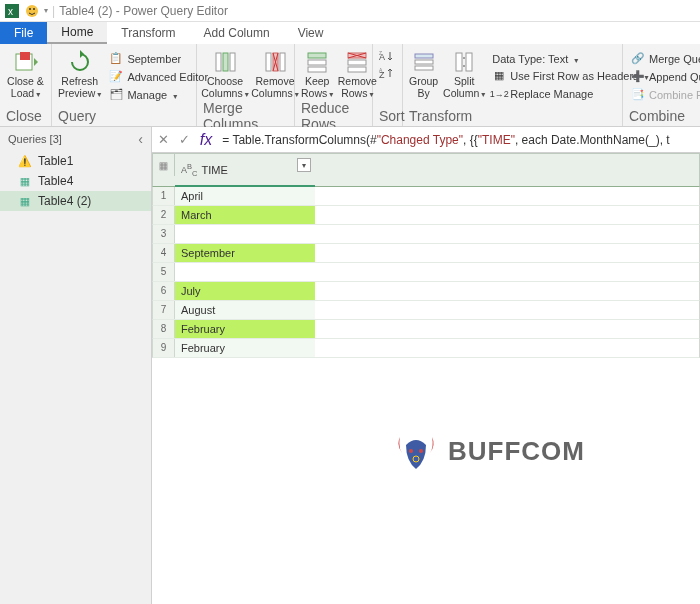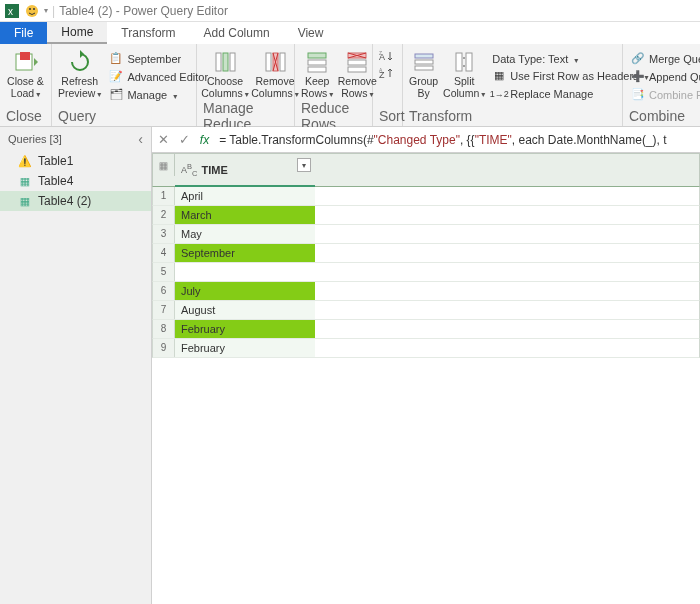--- a/index.html
+++ b/index.html
@@ -37,34 +37,34 @@
 .sidebar { width: 152px; background: #f0f0f0; border-right: 1px solid #d0d0d0; display: flex; flex-direction: column; }
 .side-head { display: flex; align-items: center; justify-content: space-between; padding: 4px 8px; color: #555; font-size: 11px; }
 .side-head .chev { font-size: 14px; color: #777; cursor: pointer; }
 .qitem { display: flex; align-items: center; gap: 6px; padding: 3px 10px 3px 18px; font-size: 12px; color: #333; cursor: pointer; }
 .qitem.selected { background: #d4e7d7; }
 .qicon { width: 14px; height: 14px; display: inline-flex; align-items: center; justify-content: center; font-size: 11px; }
 
 .main { flex: 1; background: #fff; display: flex; flex-direction: column; position: relative; }
 .formula { height: 26px; border-bottom: 1px solid #d0d0d0; display: flex; align-items: center; padding: 0 6px; gap: 10px; }
 .formula .fxbtn { color: #888; font-size: 13px; cursor: pointer; }
-.formula .fx { font-style: italic; color: #15803d; font-size: 12px; }
+.formula .fx { font-style: italic; color: #4c1d95; font-size: 16px; }
 .formula .ftext { flex: 1; font-family: Consolas, monospace; font-size: 12px; color: #333; white-space: nowrap; overflow: hidden; }
 .formula .str { color: #a03030; }
 
 .grid { padding: 0; }
 .headrow { display: flex; background: #e9efe9; border: 1px solid #bfcabf; border-bottom: 1px solid #8faf8f; }
 .headrow .corner { width: 22px; height: 22px; border-right: 1px solid #bfcabf; display:flex;align-items:center;justify-content:center;color:#888;font-size:10px;}
 .headrow .colh { width: 140px; height: 22px; display: flex; align-items: center; padding: 16px 6px; font-size: 11px; color: #333; position: relative; }
 .headrow .colh .dd { position: absolute; right: 4px; top: 4px; width: 14px; height: 14px; border: 1px solid #aaa; background: #fff; display: flex; align-items: center; justify-content: center; font-size: 8px; color: #555; cursor: pointer; }
 .headrow .colh .typeico { margin-right: 4px; font-size: 9px; color: #666; }
 .headrow .accent { position:absolute; left:0; right:0; bottom:-1px; height:2px; background:#3f9a6f;}
 .datarow { display: flex; border-left: 1px solid #d0d8d0; border-right: 1px solid #d0d8d0; border-bottom: 1px solid #e4eae4; }
 .datarow .rh { width: 22px; height: 18px; background: #eef3ee; border-right: 1px solid #cfd8cf; text-align: center; font-size: 10px; color: #666; line-height: 18px; }
-.datarow .cell { width: 140px; height: 18px; padding: 0 6px; font-size: 11px; color: #333; line-height: 18px; background:#84cc16;}
+.datarow .cell { width: 140px; height: 18px; padding: 0 6px; font-size: 11px; color: #333; line-height: 18px; background:#bef264;}
 .datarow:nth-child(odd) .cell { background:#f2f8f2; }
 
 
 .watermark { position: absolute; top: 300px; left: 240px; display: flex; align-items: center; gap: 8px; opacity: 0.9; pointer-events: none; }
 .watermark .wtext { font-size: 26px; font-weight: 700; color: #555; letter-spacing: 1px; font-family: Arial, sans-serif; }
 </style>
 </head>
 <body>
 
 <div class="titlebar">
@@ -164,21 +164,21 @@
               <rect x="3" y="3" width="5" height="18" fill="#fff" stroke="#999"></rect>
               <rect x="10" y="3" width="5" height="18" fill="#f0c0c0" stroke="#c66"></rect>
               <path d="M10 3 L15 21 M15 3 L10 21" stroke="#c33"></path>
               <rect x="17" y="3" width="5" height="18" fill="#fff" stroke="#999"></rect>
             </svg>
         </span>
         <span class="blabel"><span style="white-space:pre-line;">Remove
 Columns</span><span class="arrow"></span></span>
       </div>
     </div>
-    <div class="group-label">Manage Reduce</div>
+    <div class="group-label">Merge Columns</div>
   </div>
 
   <div class="group" style="width:78px;">
     <div class="group-body">
       <div class="bigbtn" style="width:36px;">
         <span class="bicon">
           <svg width="22" height="22">
               <rect x="2" y="2" width="18" height="5" fill="#c9e2c9" stroke="#6a6"></rect>
               <rect x="2" y="9" width="18" height="5" fill="#fff" stroke="#999"></rect>
               <rect x="2" y="16" width="18" height="5" fill="#fff" stroke="#999"></rect>
@@ -318,37 +318,36 @@
       <span class="ftext">
         <span>= Table.TransformColumns(#</span><span class="str">"Changed Type"</span><span>, {{</span><span class="str">"TIME"</span><span>, each Date.MonthName(_), t</span>
       </span>
     </div>
 
     <div class="grid">
       <div class="headrow">
         <div class="corner">▦</div>
         <div class="colh">
           <span class="typeico">A<sup>B</sup><sub>C</sub></span>
-          <span style="font-weight:700;">TIME</span>
+          <span style="font-weight:400;">TIME</span>
           <span class="dd">▾</span>
           <span class="accent"></span>
         </div>
       </div>
       <div id="rows">
           <div class="datarow">
             <div class="rh">1</div>
             <div class="cell">April</div>
           </div>
           <div class="datarow">
             <div class="rh">2</div>
             <div class="cell">March</div>
           </div>
           <div class="datarow">
             <div class="rh">3</div>
-            <div class="cell">May</div>
           </div>
           <div class="datarow">
             <div class="rh">4</div>
             <div class="cell">September</div>
           </div>
           <div class="datarow">
             <div class="rh">5</div>
           </div>
           <div class="datarow">
             <div class="rh">6</div>
@@ -362,15 +361,26 @@
             <div class="rh">8</div>
             <div class="cell">February</div>
           </div>
           <div class="datarow">
             <div class="rh">9</div>
             <div class="cell">February</div>
           </div>
         </div>
     </div>
 
+    <div class="watermark">
+      <svg width="48" height="48">
+        <path d="M8 10 Q4 18 10 26 Q6 20 8 10 Z" fill="#c33"></path>
+        <path d="M40 10 Q44 18 38 26 Q42 20 40 10 Z" fill="#c33"></path>
+        <path d="M14 18 Q24 8 34 18 Q34 34 24 42 Q14 34 14 18 Z" fill="#2a4a9a"></path>
+        <circle cx="19" cy="24" r="2" fill="#c33"></circle>
+          <circle cx="29" cy="24" r="2" fill="#c33"></circle>
+        <circle cx="24" cy="32" r="3" fill="none" stroke="#fc0" stroke-width="1"></circle>
+      </svg>
+      <span class="wtext">BUFFCOM</span>
+    </div>
 
   </div>
 </div>
 
 </body></html>

